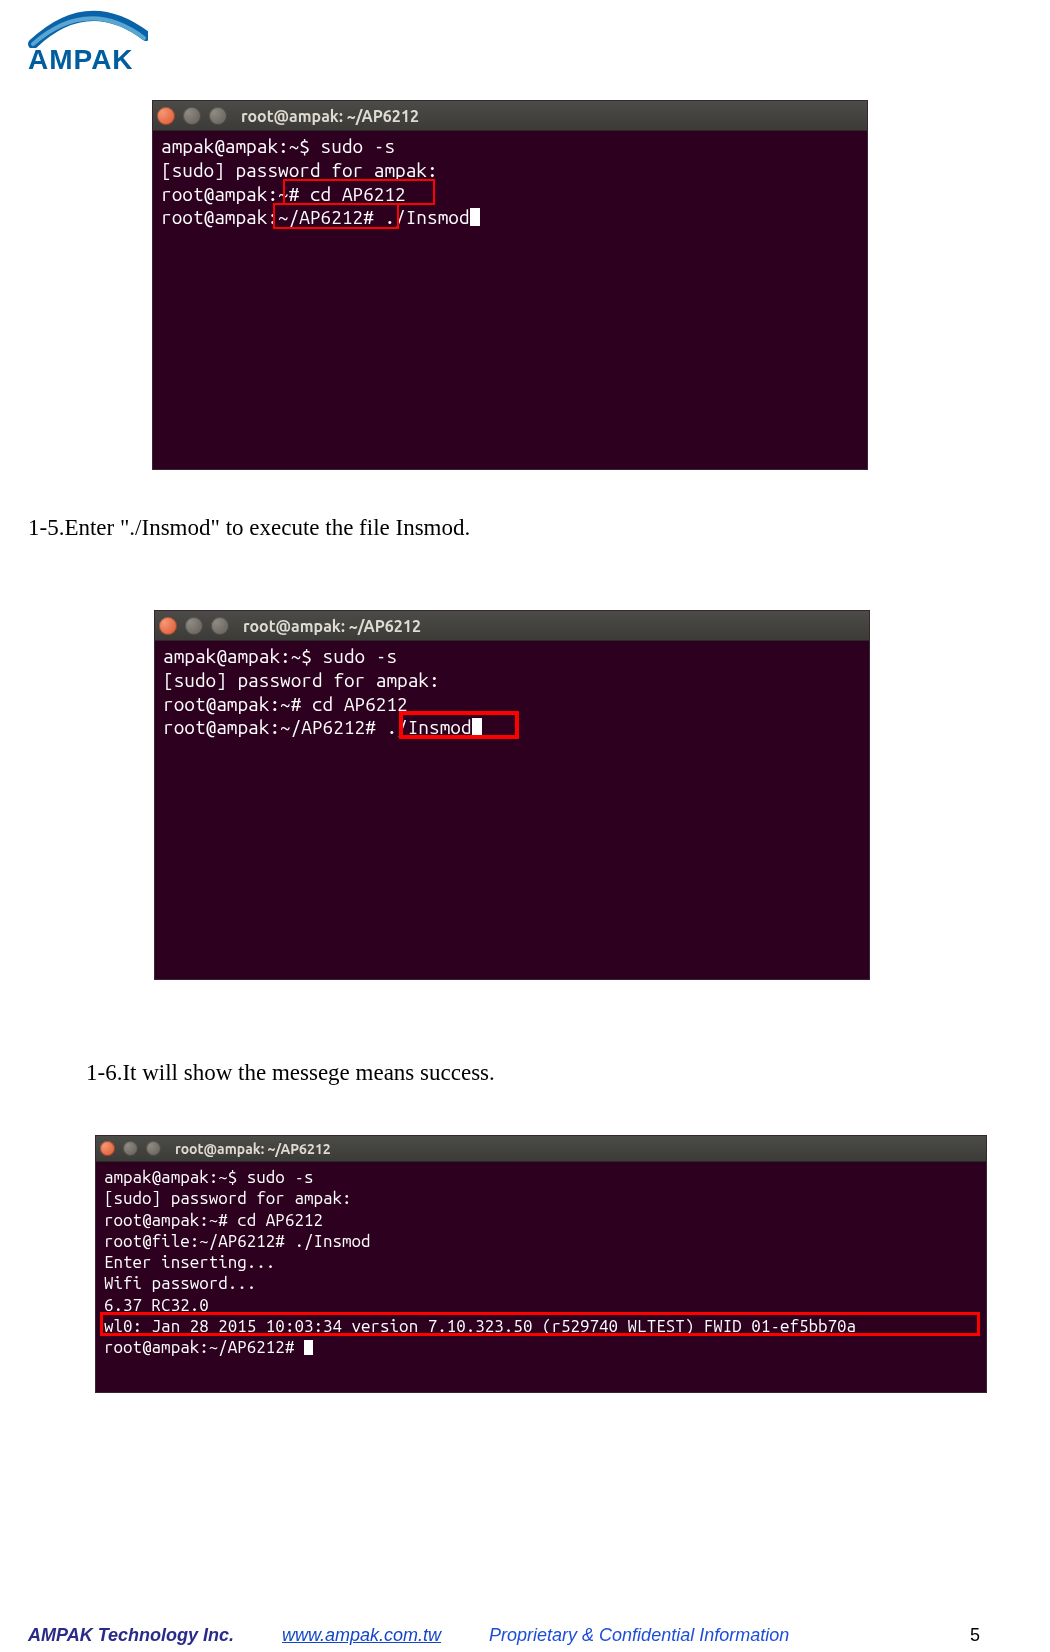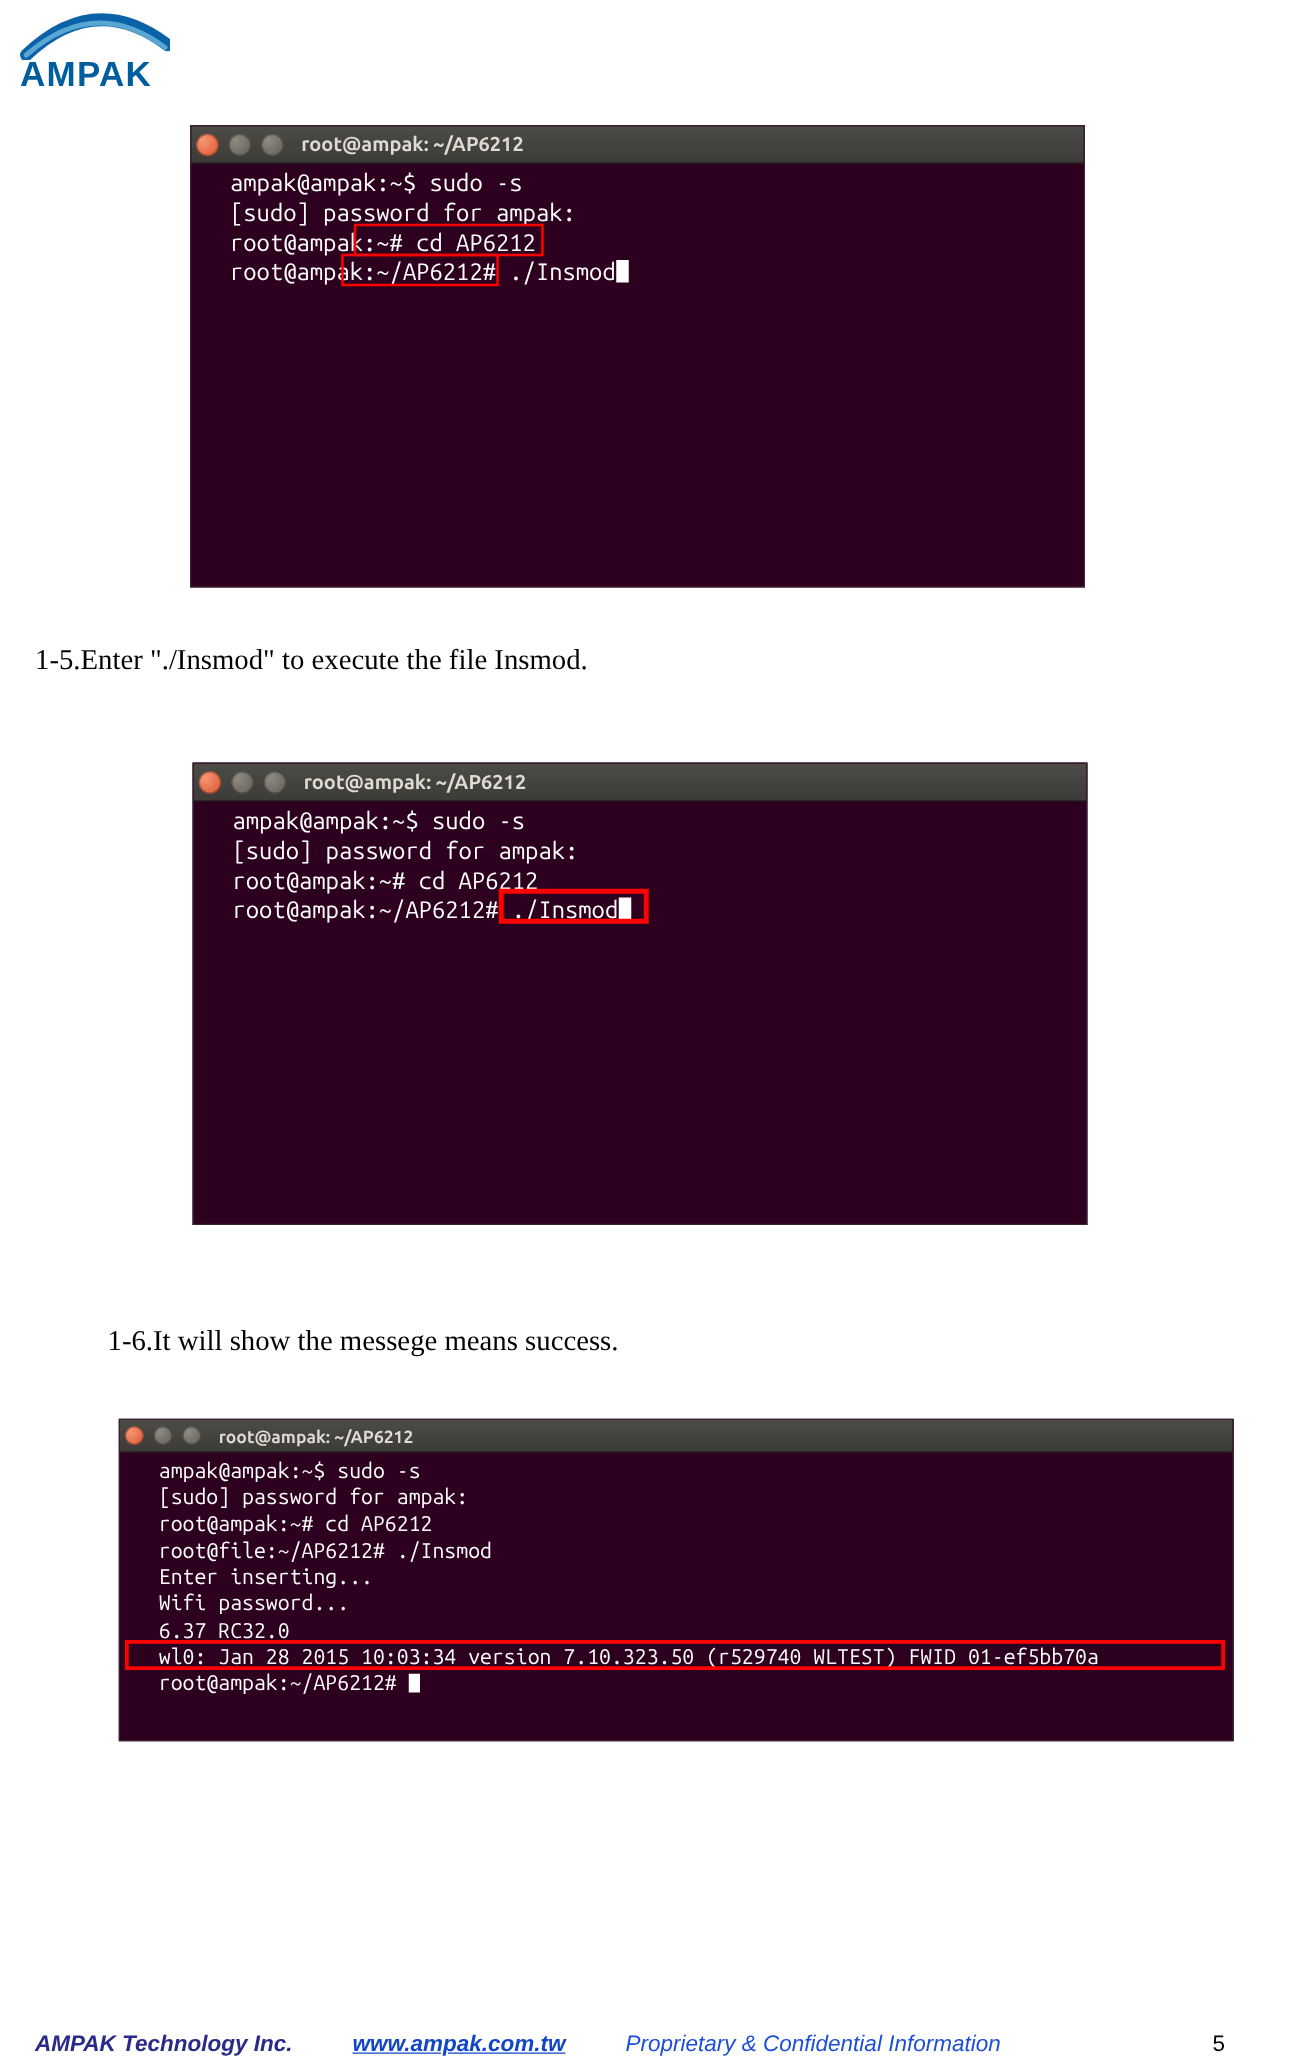--- a/index.html
+++ b/index.html
@@ -9,21 +9,21 @@
       background: #ffffff;
       font-family: "Times New Roman", serif;
       color: #000;
       position: relative;
     }
 
     
     .logo-wrap {
       position: absolute;
       top: 10px;
-      left: 16px;
+      left: 28px;
       width: 160px;
       height: 60px;
     }
     .logo-arc {
       width: 120px;
       height: 38px;
       position: relative;
     }
     .logo-arc svg { display:block; }
     .logo-text {
@@ -64,21 +64,20 @@
     }
     .btn-close { background: radial-gradient(circle at 30% 30%, #f79674, #d9542b); }
     .btn-min   { background: radial-gradient(circle at 30% 30%, #8f8b83,#5f5b55); }
     .btn-max   { background: radial-gradient(circle at 30% 30%, #8f8b83,#5f5b55); }
     .term-title { margin-left: 6px; font-weight:600; }
     .term-body {
       padding: 4px 8px 8px 8px;
       font-size: 19px;
       line-height: 1.25;
       white-space: pre;
-      margin-left: 23px;
     }
     .term-body.small { font-size: 17px; }
     .hl-red {
       border: 2px solid #ff0000;
       position: absolute;
       pointer-events: none;
     }
     .cursor {
       display:inline-block;
       width: 10px; height: 18px;
@@ -96,21 +95,21 @@
     
     .footer {
       position: absolute;
       left: 28px; right: 60px; bottom: 6px;
       font-family: Arial, sans-serif;
       font-style: italic;
       font-size: 18px;
       color: #2a2a88;
     }
     .footer .line1 { display: flex; align-items: baseline; gap: 48px; }
-    .footer a { color: #1146c6; text-decoration: underline; font-style: italic; font-weight:700; }
+    .footer a { color: #1146c6; text-decoration: underline; font-style: italic; font-weight:400; }
     .footer .company { font-weight: 700; }
     .footer .prop { color: #1d4ed8; }
     .footer .page { color: #000; font-style: normal; margin-left: auto; padding-right: 10px; }
     .footer .line2 { color: #2a2a88; font-weight:400; }
   </style>
 </head>
 <body>
 
 <div class="logo-wrap">
   <div class="logo-arc">

